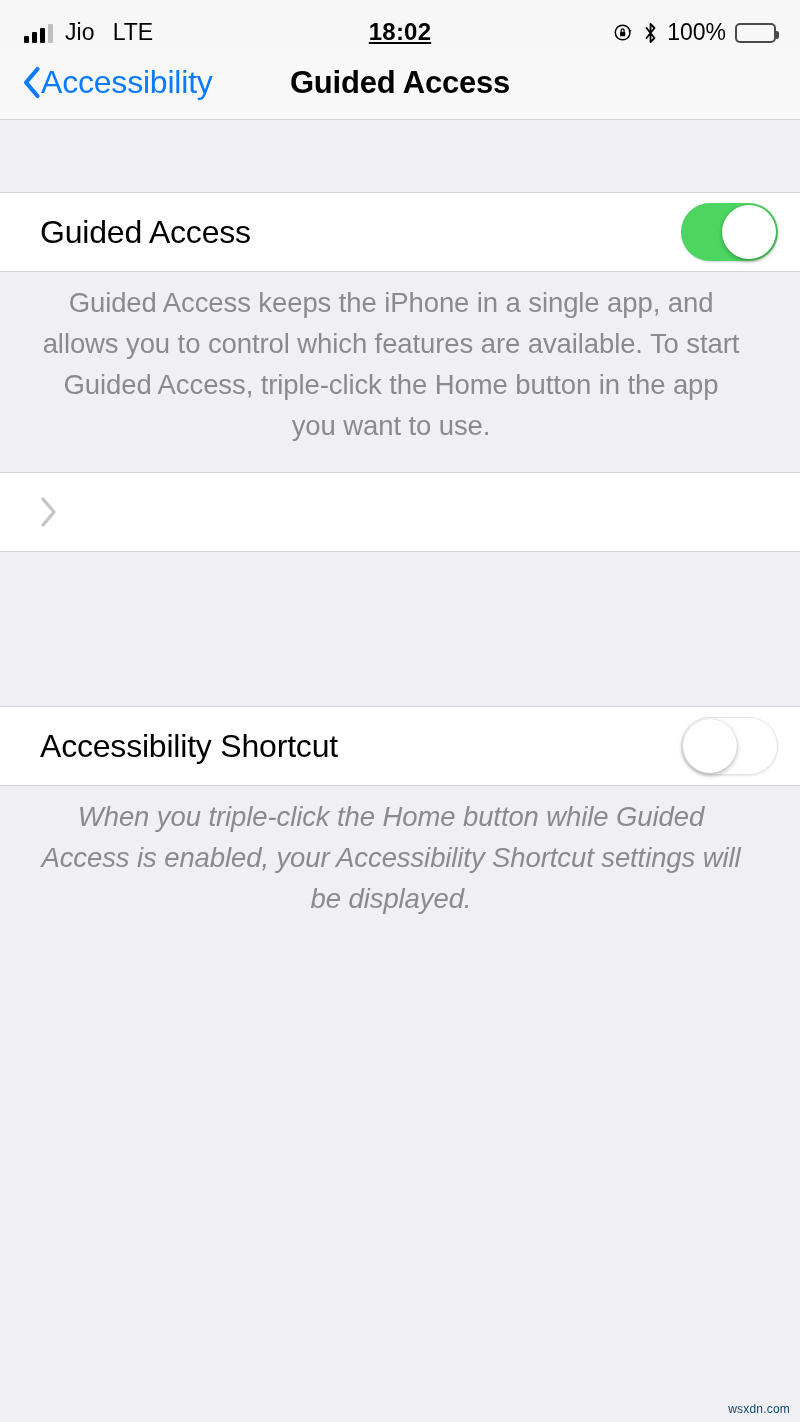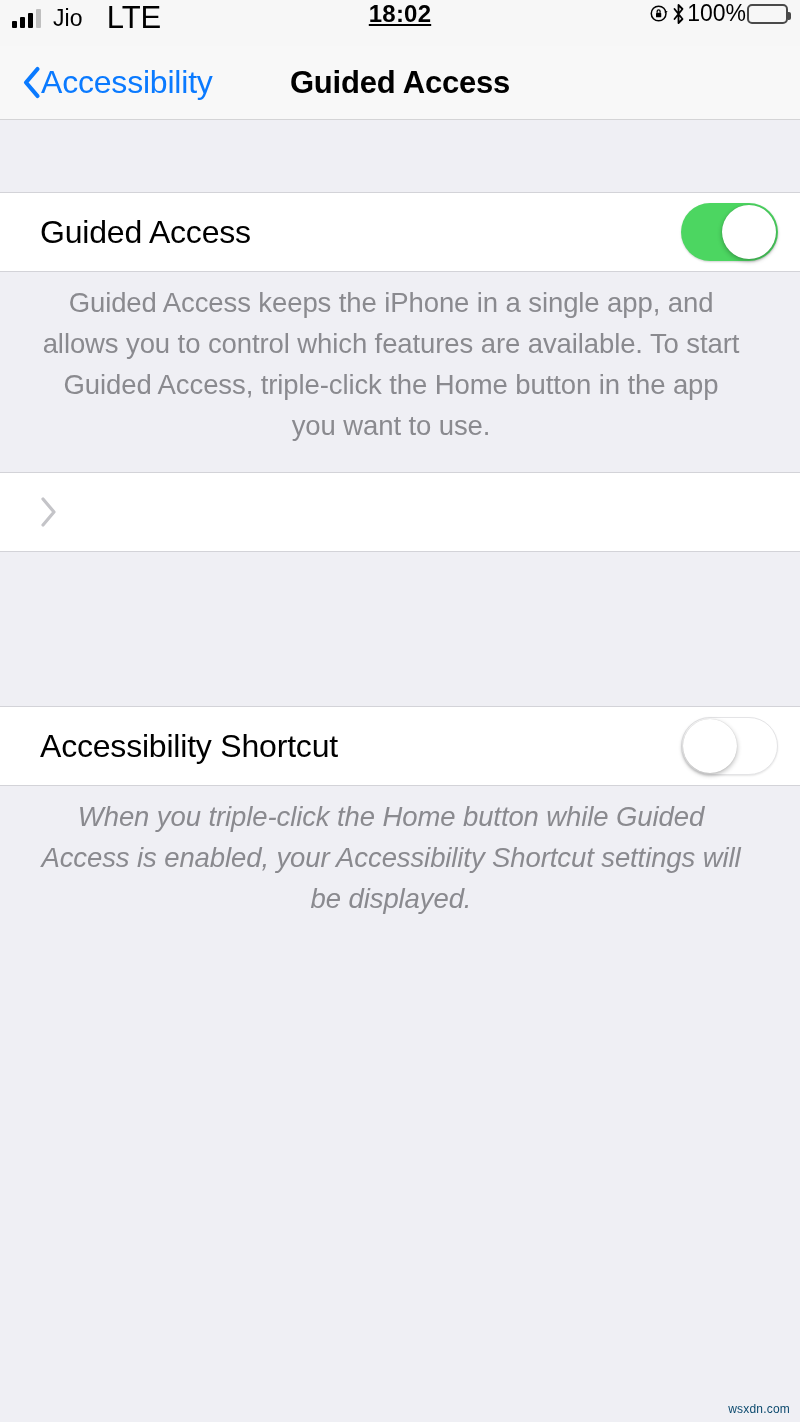--- a/index.html
+++ b/index.html
@@ -19,22 +19,22 @@
     background: #EFEFF4;
     overflow: hidden;
   }
 
   
   .status-bar {
     position: relative;
     height: 46px;
     background: #F7F7F7;
     display: flex;
-    align-items: flex-start;
-    padding: 0 12px;
+    align-items: flex-end;
+    padding: 0 24px;
     font-size: 23px;
     color: #000;
   }
   .status-left {
     display: flex;
     align-items: center;
     gap: 12px;
   }
   .signal-bars {
     display: flex;
@@ -47,38 +47,38 @@
     width: 5px;
     background: #000;
     border-radius: 1px;
   }
   .signal-bars i:nth-child(1) { height: 7px; }
   .signal-bars i:nth-child(2) { height: 11px; }
   .signal-bars i:nth-child(3) { height: 15px; }
   .signal-bars i:nth-child(4) { height: 19px; background: #BFBFBF; }
 
   .carrier { font-size: 23px; letter-spacing: 0.1px; }
-  .network { font-size: 31px; margin-left: 12px; }
+  .network { font-size: 23px; margin-left: 6px; }
 
   .status-center {
     position: absolute;
     left: 0; right: 0;
     text-align: center;
     font-size: 24px;
     font-weight: bold;
     letter-spacing: 0.2px;
     pointer-events: none;
     text-decoration: underline;
   }
 
   .status-right {
     margin-left: auto;
     display: flex;
     align-items: center;
-    gap: 1px;
+    gap: 9px;
     z-index: 2;
   }
   .rotlock-icon { width: 21px; height: 21px; display: block; }
   .bt-icon { width: 15px; height: 22px; display: block; }
   .batt-pct { font-size: 23px; }
   .battery {
     position: relative;
     width: 41px;
     height: 20px;
     border: 2px solid #4a4a4a;

